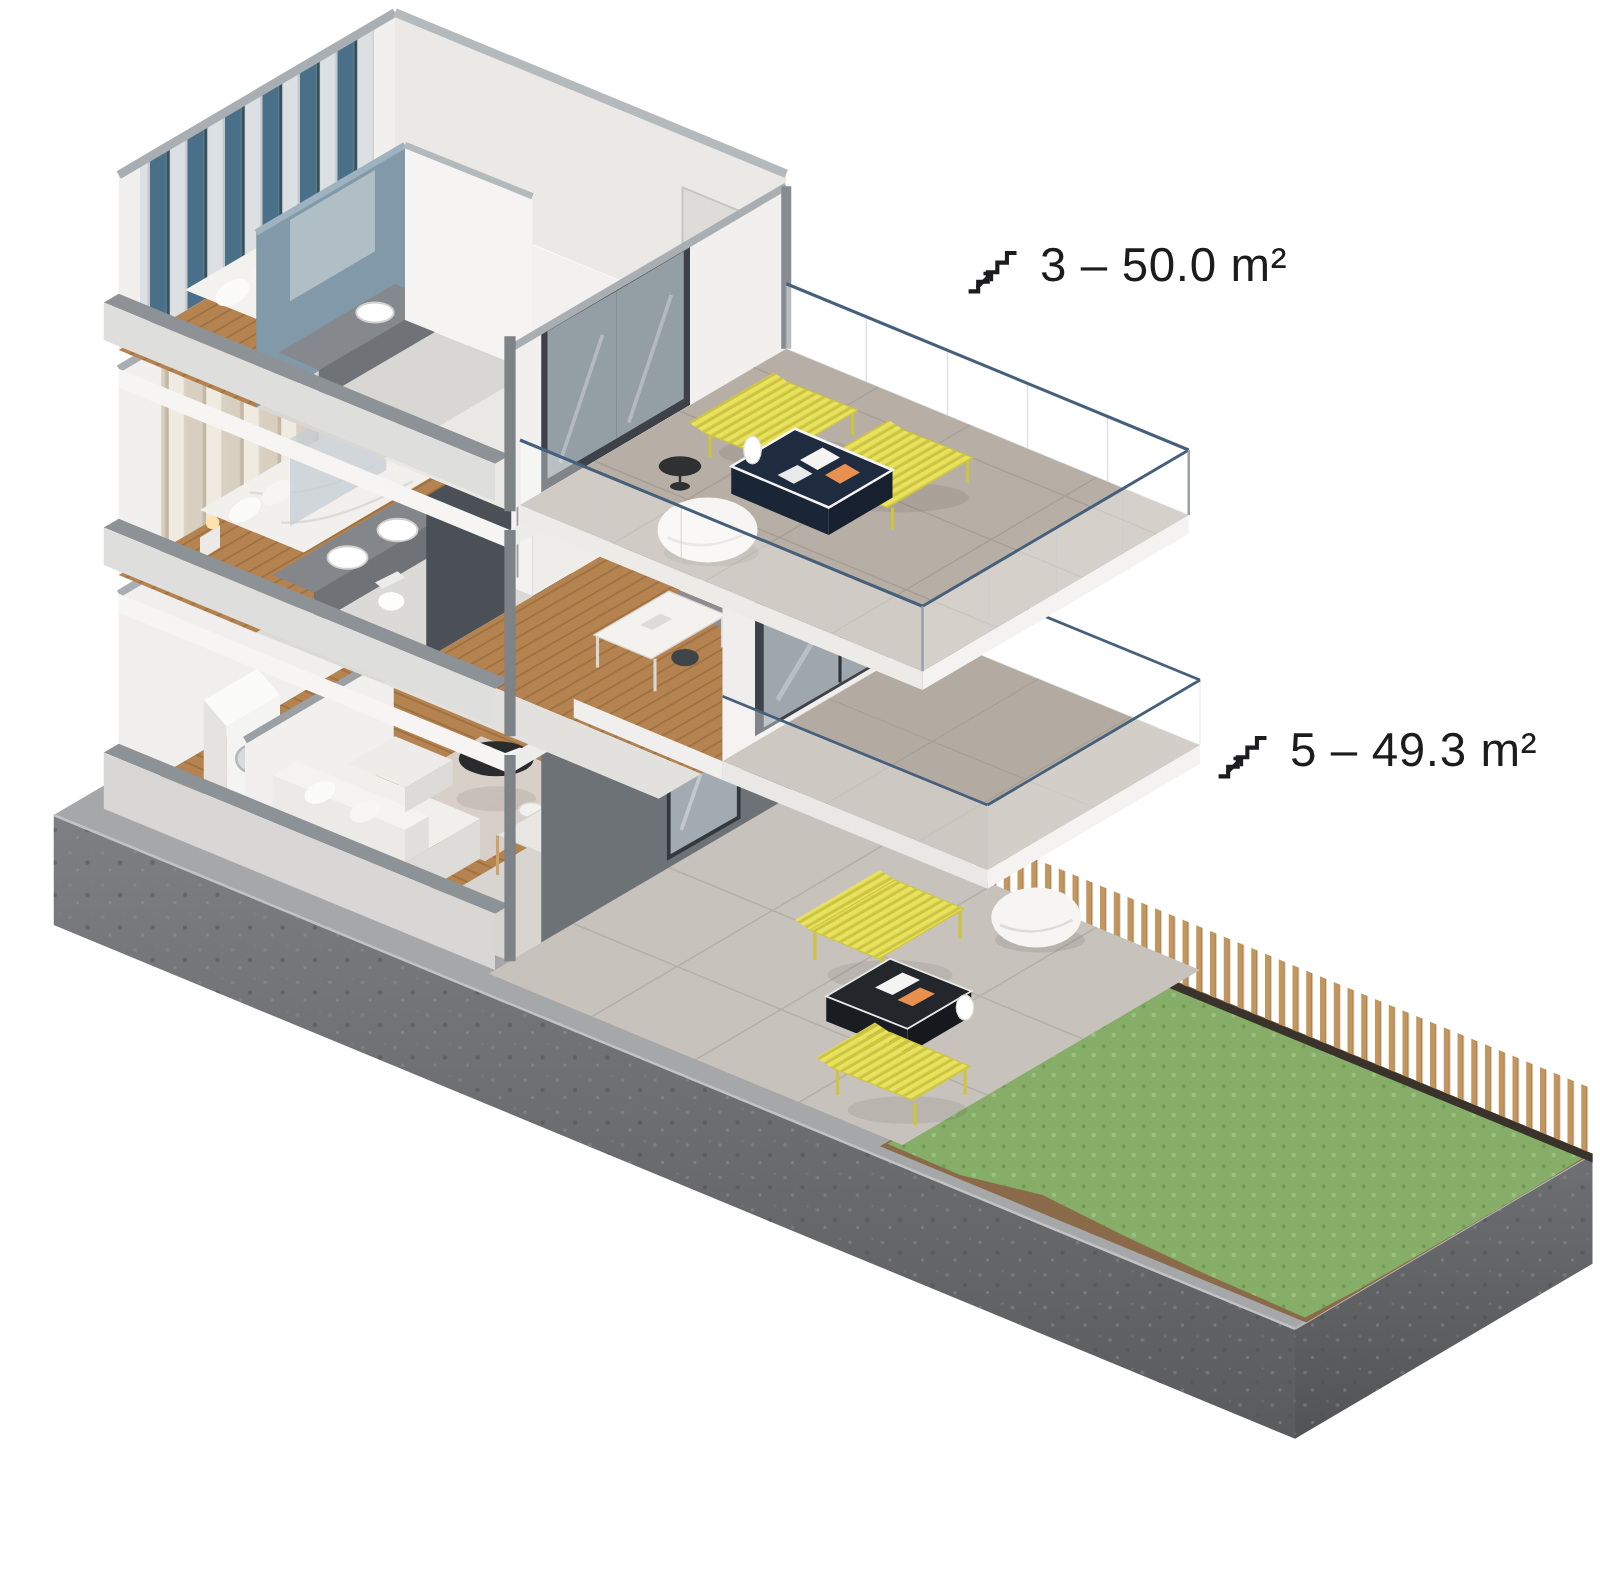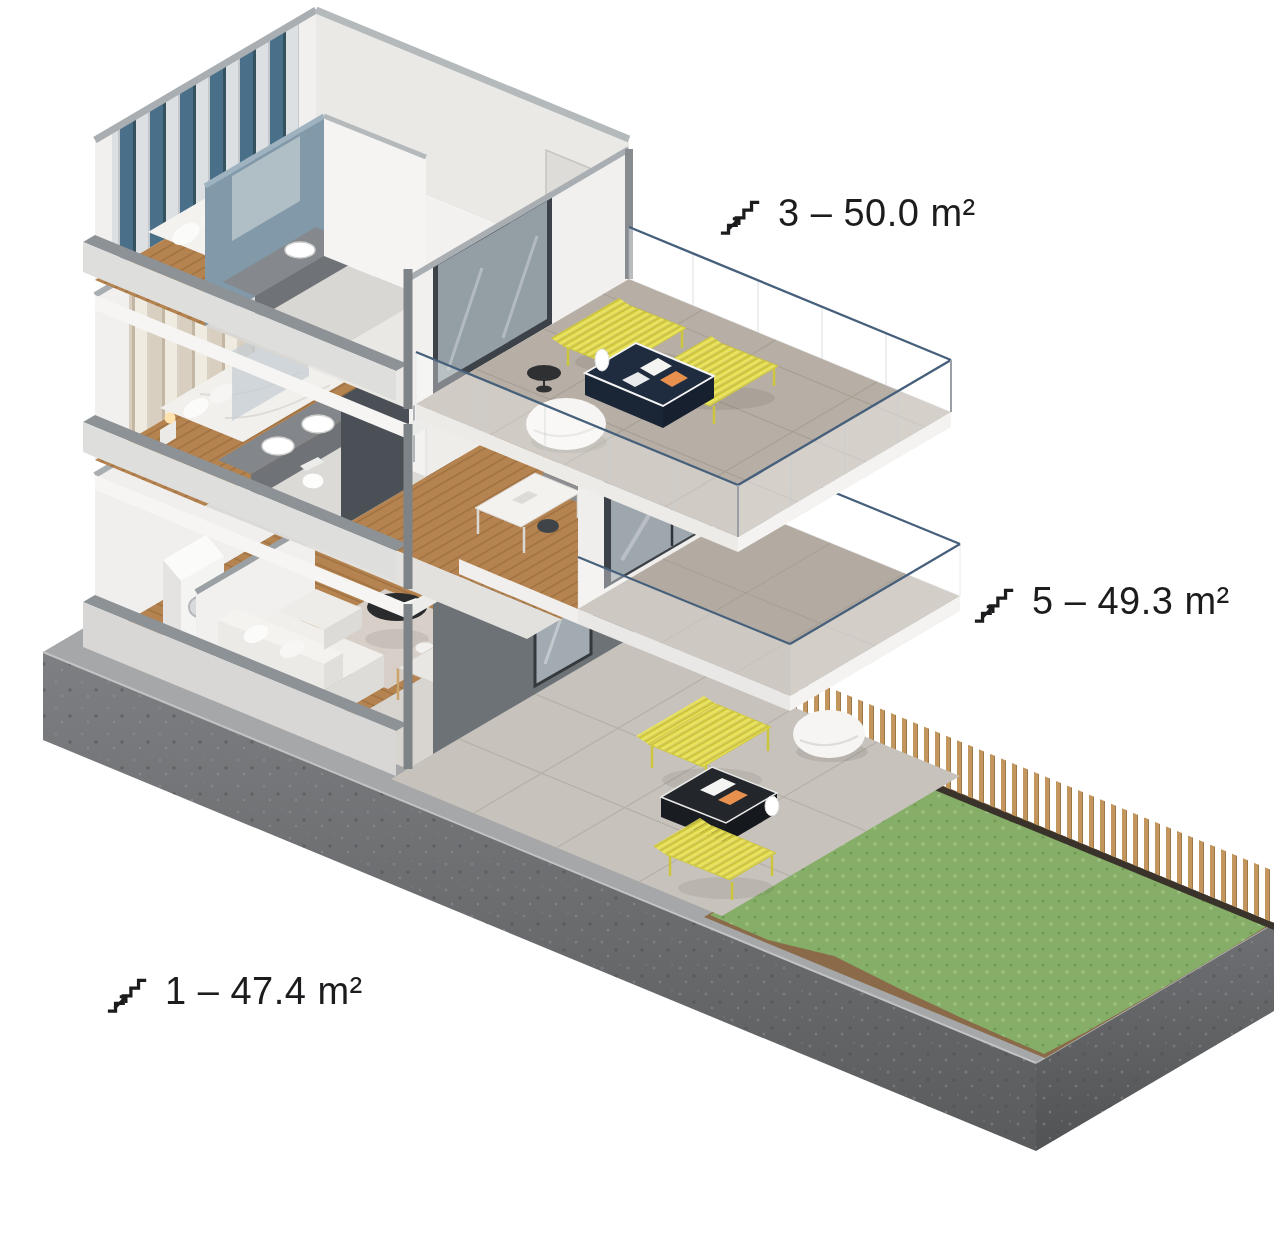--- a/index.html
+++ b/index.html
@@ -446,36 +446,29 @@
         <line x1="629" y1="227" x2="951" y2="360" stroke="#46607c" stroke-width="2.4"></line>
         <line x1="951" y1="360" x2="738" y2="485" stroke="#46607c" stroke-width="2.4"></line>
         <line x1="738" y1="485" x2="416" y2="352" stroke="#46607c" stroke-width="2.4"></line>
         <line x1="951" y1="412" x2="951" y2="360" stroke="#9aa0a6" stroke-width="2"></line>
         <line x1="738" y1="537" x2="738" y2="485" stroke="#9aa0a6" stroke-width="2"></line>
       </g>
     </g>
   </g>
 </svg>
 
-<div class="floor-label" style="left:718px;top:190px;">
+<div class="floor-label" style="left:772px;top:190px;">
   <svg class="stairs" width="46" height="46" viewBox="0 0 48 48">
     <path d="M3 45 H11 V37 H19 V29 H27 V21 H35 V13 H43" fill="none" stroke="#1c1c1e" stroke-width="3.4"></path>
     <path d="M10 42 L22 30 M22 30 H15.4 M22 30 V36.6" fill="none" stroke="#1c1c1e" stroke-width="3"></path>
   </svg>
   <span>3 – 50.0 m²</span>
 </div>
 
 <div class="floor-label" style="left:972px;top:578px;">
   <svg class="stairs" width="46" height="46" viewBox="0 0 48 48">
     <path d="M3 45 H11 V37 H19 V29 H27 V21 H35 V13 H43" fill="none" stroke="#1c1c1e" stroke-width="3.4"></path>
     <path d="M10 42 L22 30 M22 30 H15.4 M22 30 V36.6" fill="none" stroke="#1c1c1e" stroke-width="3"></path>
   </svg>
   <span>5 – 49.3 m²</span>
 </div>
 
-<div class="floor-label" style="left:105px;top:968px;">
-  <svg class="stairs" width="46" height="46" viewBox="0 0 48 48">
-    <path d="M3 45 H11 V37 H19 V29 H27 V21 H35 V13 H43" fill="none" stroke="#1c1c1e" stroke-width="3.4"></path>
-    <path d="M10 42 L22 30 M22 30 H15.4 M22 30 V36.6" fill="none" stroke="#1c1c1e" stroke-width="3"></path>
-  </svg>
-  <span>1 – 47.4 m²</span>
 </div>
-</div>
 
 </body></html>

